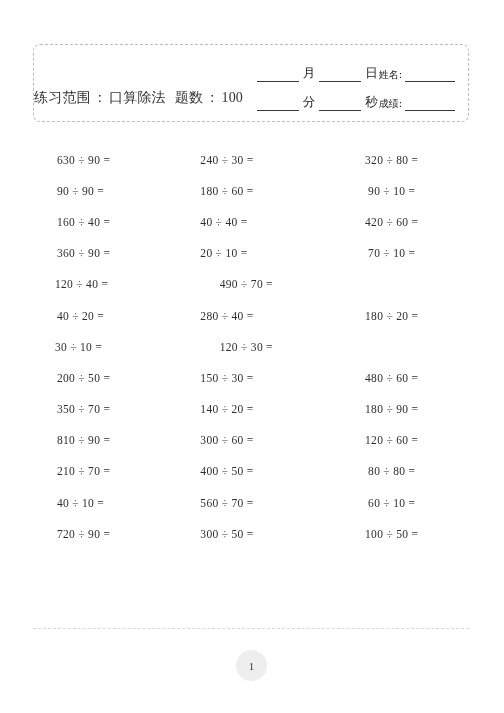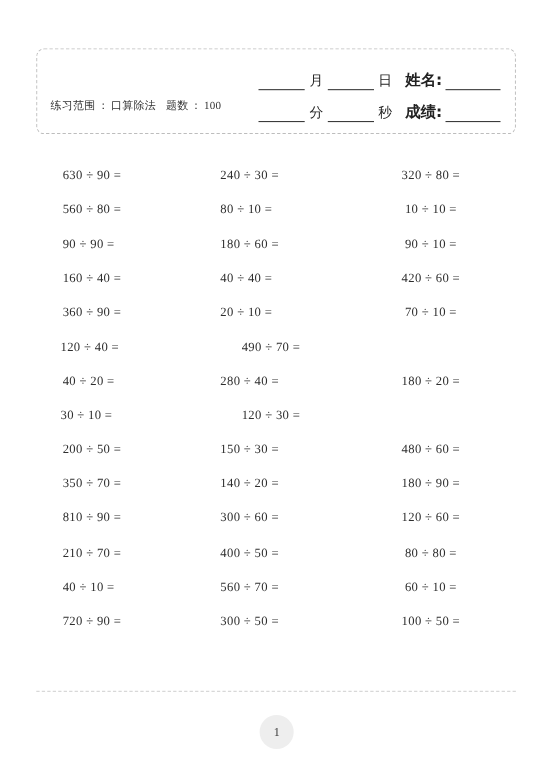--- a/index.html
+++ b/index.html
@@ -38,23 +38,23 @@
   }
 
   .header-inner {
     position: relative;
     width: 100%;
     height: 100%;
   }
 
   .range-line {
     position: absolute;
-    left: 12px;
+    left: 0;
     top: 44px;
-    font-size: 10px;
+    font-size: 14px;
     letter-spacing: 0.2px;
     white-space: nowrap;
     color: #333;
   }
   .range-line .seg { margin-right: 2px; }
   .range-line .gap { display: inline-block; width: 7px; }
 
   .hdr-fields {
     position: absolute;
     right: 10px;
@@ -77,25 +77,23 @@
   }
   .blank.w42 { width: 42px; }
   .blank.w50 { width: 50px; }
   .unit {
     font-size: 12.5px;
     font-family: "DejaVu Sans", "Liberation Sans", sans-serif;
     color: #222;
     padding: 0 1px;
   }
   .label {
-    font-size: 14px;
+    font-size: 10px;
     font-family: "DejaVu Sans", "Liberation Sans", sans-serif;
     color: #222;
-    margin-left: 11px;
-    font-weight: bold;
   }
 
   
   .grid {
     position: absolute;
     left: 33px;
     top: 128px;
     width: 436px;
   }
   .row {
@@ -181,25 +179,20 @@
     </div>
   </div>
 
   <div class="grid" id="problem-grid">
       <div class="row">
         <div class="cell c1"><span class="expr">630 ÷ 90 =</span></div>
         <div class="cell c2"><span class="expr">240 ÷ 30 =</span></div>
         <div class="cell c3"><span class="expr">320 ÷ 80 =</span></div>
       </div>
       <div class="row">
-        <div class="cell c1"><span class="expr">560 ÷ 80 =</span></div>
-        <div class="cell c2"><span class="expr">80 ÷ 10 =</span></div>
-        <div class="cell c3"><span class="expr">10 ÷ 10 =</span></div>
-      </div>
-      <div class="row">
         <div class="cell c1"><span class="expr">90 ÷ 90 =</span></div>
         <div class="cell c2"><span class="expr">180 ÷ 60 =</span></div>
         <div class="cell c3"><span class="expr">90 ÷ 10 =</span></div>
       </div>
       <div class="row">
         <div class="cell c1"><span class="expr">160 ÷ 40 =</span></div>
         <div class="cell c2"><span class="expr">40 ÷ 40 =</span></div>
         <div class="cell c3"><span class="expr">420 ÷ 60 =</span></div>
       </div>
       <div class="row">

